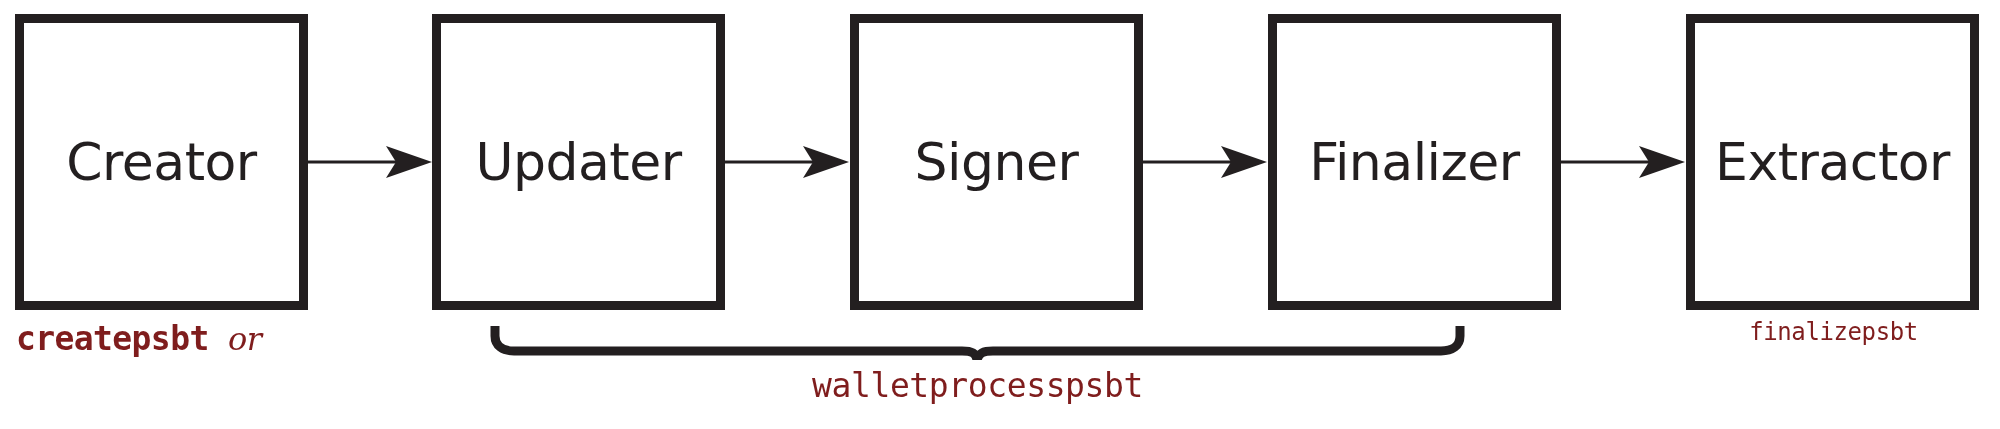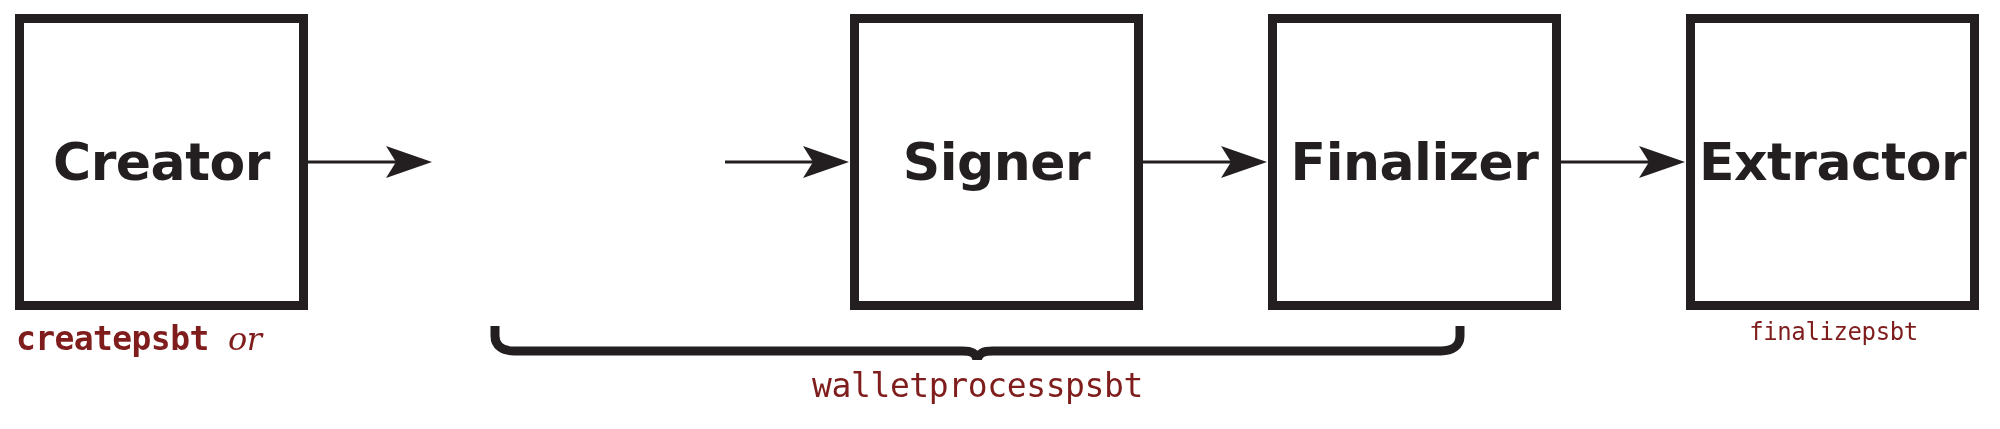--- a/index.html
+++ b/index.html
@@ -26,21 +26,21 @@
     background: #ffffff;
   }
   .box-label {
     position: absolute;
     left: 0;
     right: 0;
     top: 50%;
     transform: translateY(-50%);
     text-align: center;
     font-family: "DejaVu Sans", "Liberation Sans", sans-serif;
-    font-weight: bold;
+    font-weight: normal;
     font-size: 52px;
     line-height: 1;
     color: #231f20;
     letter-spacing: -0.5px;
     white-space: nowrap;
   }
   .arrow {
     position: absolute;
     top: 145px;
     height: 34px;
@@ -98,20 +98,23 @@
 </style>
 </head>
 <body>
 
 <div id="stage">
 
   <div class="box" style="left:15px;">
     <div class="box-label">Creator</div>
   </div>
 
+  <div class="box" style="left:432px;">
+    <div class="box-label">Updater</div>
+  </div>
 
   <div class="box" style="left:850px;">
     <div class="box-label">Signer</div>
   </div>
 
   <div class="box" style="left:1268px;">
     <div class="box-label">Finalizer</div>
   </div>
 
   <div class="box" style="left:1686px;">

